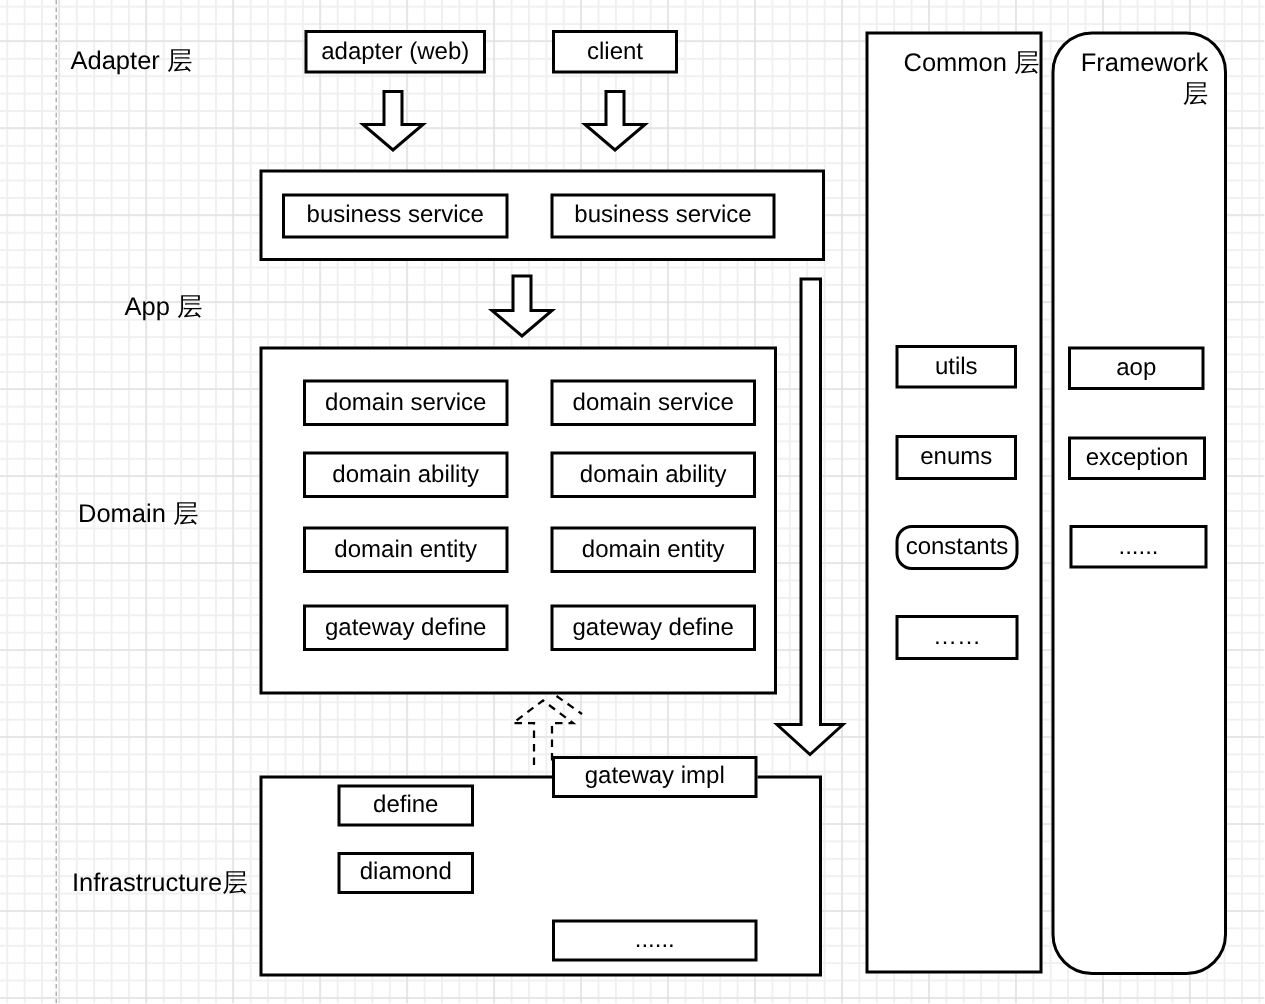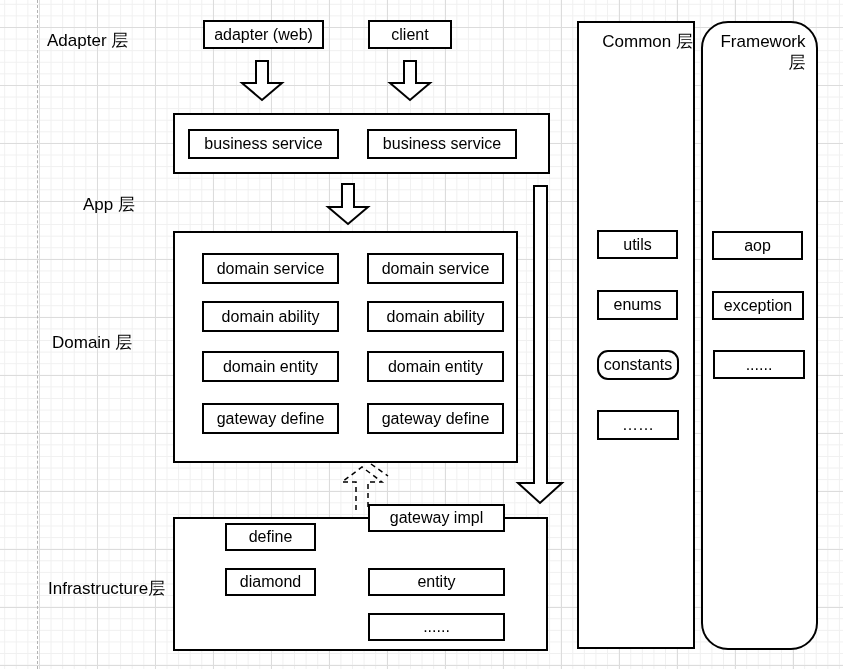--- a/index.html
+++ b/index.html
@@ -76,21 +76,20 @@
   <div class="box" style="left:367px;top:301px;width:137px;height:31px;">domain ability</div>
   <div class="box" style="left:202px;top:351px;width:137px;height:31px;">domain entity</div>
   <div class="box" style="left:367px;top:351px;width:137px;height:31px;">domain entity</div>
   <div class="box" style="left:202px;top:403px;width:137px;height:31px;">gateway define</div>
   <div class="box" style="left:367px;top:403px;width:137px;height:31px;">gateway define</div>
 
   <div class="container" style="left:173px;top:517px;width:375px;height:134px;"></div>
   <div class="box" style="left:225px;top:523px;width:91px;height:28px;">define</div>
   <div class="box" style="left:368px;top:504px;width:137px;height:28px;">gateway impl</div>
   <div class="box" style="left:225px;top:568px;width:91px;height:28px;">diamond</div>
-  <div class="box" style="left:368px;top:568px;width:137px;height:28px;">entity</div>
   <div class="box" style="left:368px;top:613px;width:137px;height:28px;">......</div>
 
   <div class="container" style="left:577px;top:21px;width:118px;height:628px;">
     <div class="col-title">Common 层</div>
   </div>
   <div class="box" style="left:597px;top:230px;width:81px;height:29px;">utils</div>
   <div class="box" style="left:597px;top:290px;width:81px;height:30px;">enums</div>
   <div class="box" style="left:597px;top:350px;width:82px;height:30px;border-radius:11px;">constants</div>
   <div class="box" style="left:597px;top:410px;width:82px;height:30px;">……</div>
 

